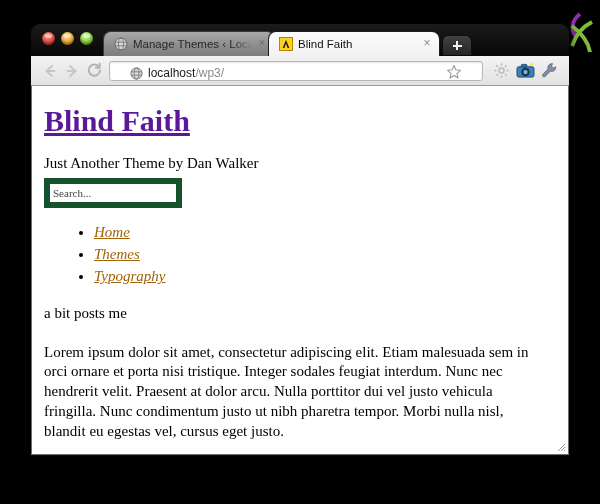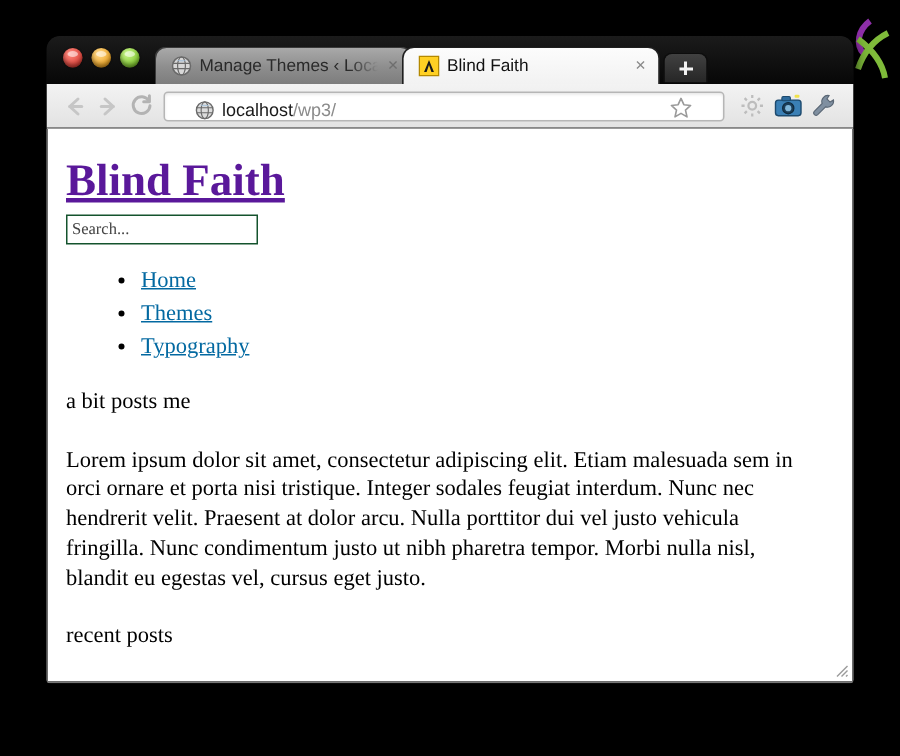--- a/index.html
+++ b/index.html
@@ -266,38 +266,39 @@
     line-height: 1.2;
   }
 
   .searchbox {
     margin-top: 6px;
     width: 120px;
     height: 16px;
     font-family: "Liberation Serif", serif;
     font-size: 11px;
     color: #3a3a3a;
-    border: 1px solid #14532d;
+    border: 6px solid #14532d;
     background: #ffffff;
     padding: 1px 3px;
     box-sizing: content-box;
     border-radius: 0;
   }
   .searchbox::placeholder { color: #444; opacity: 1; }
 
   .navlist {
     margin: 13px 0 0 0;
     padding-left: 50px;
     font-size: 15px;
     line-height: 1.48;
   }
   .navlist li { margin: 0; }
   .navlist a {
-    color: #0369a1;
+    color: #a16207;
     text-decoration: underline;
+    font-style: italic;
   }
 
   .para {
     margin: 16px 0 0 0;
     font-size: 15px;
     line-height: 1.33;
     max-width: 500px;
   }
   .para.body { margin-top: 19px; }
 
@@ -427,20 +428,21 @@
 
     </div>
 
     <div class="viewport">
       <div class="page">
 
         <h1 class="site-title">
           <a href="#">Blind Faith</a>
         </h1>
 
+        <p class="tagline">Just Another Theme by Dan Walker</p>
 
         <input class="searchbox" type="text" placeholder="Search..." style="">
 
         <ul class="navlist">
           <li><a href="#">Home</a></li>
           <li><a href="#">Themes</a></li>
           <li><a href="#">Typography</a></li>
         </ul>
 
         <p class="para">a bit posts me</p>

